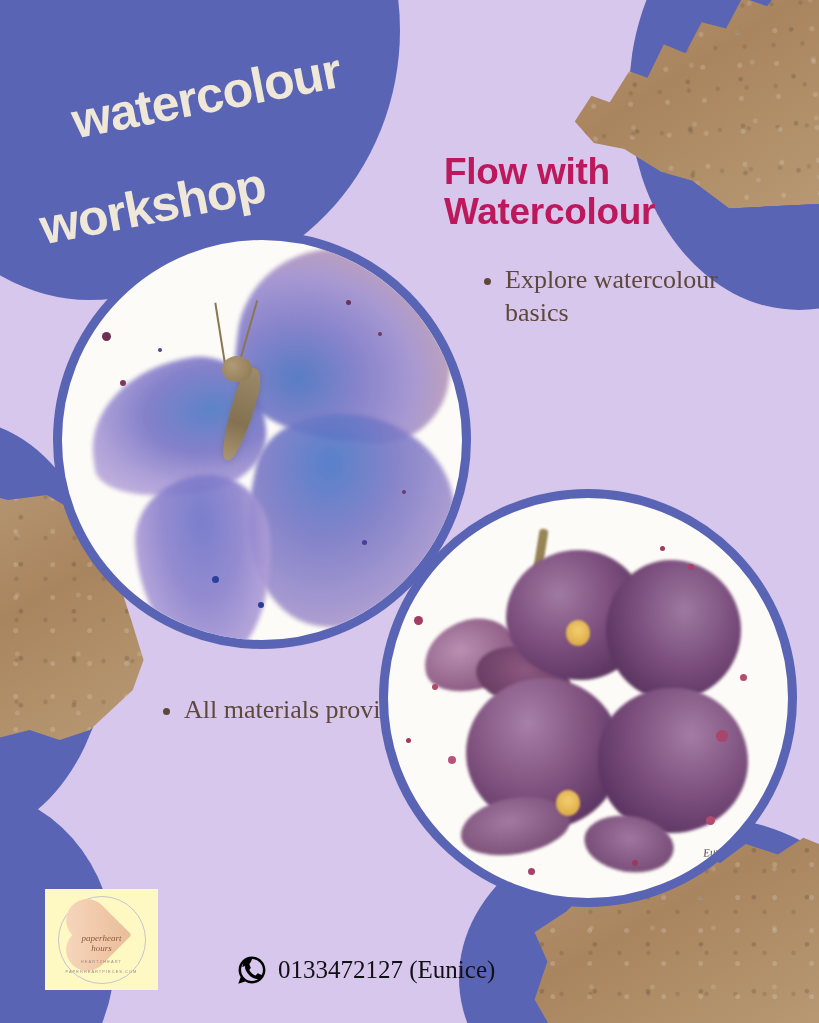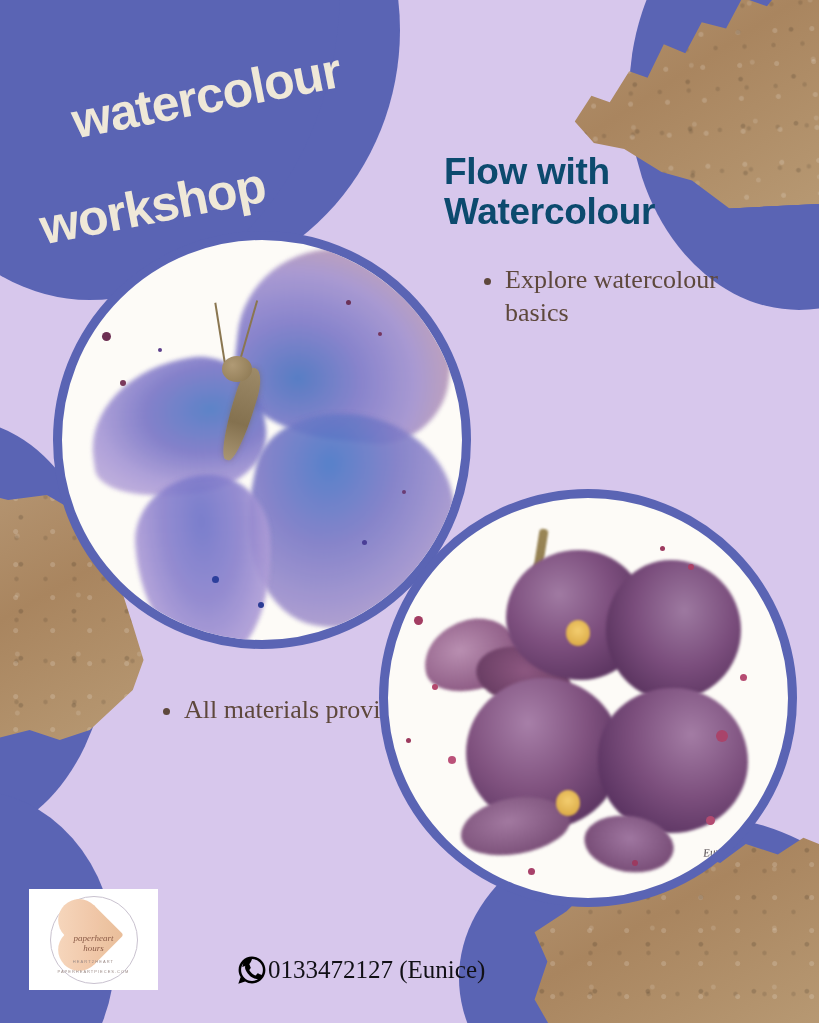--- a/index.html
+++ b/index.html
@@ -87,21 +87,21 @@
     font-size:50px;
     line-height:0.98;
     letter-spacing:-1px;
     white-space:pre;
   }
   .title-rot .l2{display:block;}
 
   
   .heading{
     position:absolute;left:444px;top:152px;width:350px;
-    color:#0c4a6e;
+    color:#be185d;
     font-weight:bold;
     font-size:37px;
     line-height:1.08;
     letter-spacing:-0.3px;
   }
   .heading .hl{display:block;}
 
   
   ul.bullets{
     margin:0;padding:0;list-style:none;
@@ -247,23 +247,23 @@
     font-family:"Liberation Serif",serif;
     font-style:italic;
     font-size:11px;
     color:#2a2128;
     transform:rotate(-5deg);
     opacity:.85;
   }
 
   
   .logo-card{
-    position:absolute;left:29px;top:889px;
-    width:129px;height:101px;
-    background:#ffffff;
+    position:absolute;left:45px;top:889px;
+    width:113px;height:101px;
+    background:#fef9c3;
   }
   .logo-circle{
     position:absolute;left:50%;top:50%;
     transform:translate(-50%,-50%);
     width:86px;height:86px;border-radius:50%;
     border:1px solid #c9c2cf;
   }
   .logo-heart{
     position:absolute;left:50%;top:30%;
     transform:translate(-50%,-12%) rotate(-45deg);
@@ -295,21 +295,21 @@
   }
   .logo-arc2{
     position:absolute;left:0;right:0;bottom:16px;
     text-align:center;font-size:4px;letter-spacing:1px;
     color:#9b8a86;
   }
 
   
   .contact{
     position:absolute;left:236px;top:954px;
-    display:flex;align-items:center;
+    display:flex;align-items:center;gap:10px;
   }
   .wa-icon{width:32px;height:32px;flex:none;}
   .contact-text{
     font-family:"Liberation Serif",serif;
     font-size:25px;color:#111016;
     white-space:nowrap;
   }
 </style>
 </head>
 <body>

